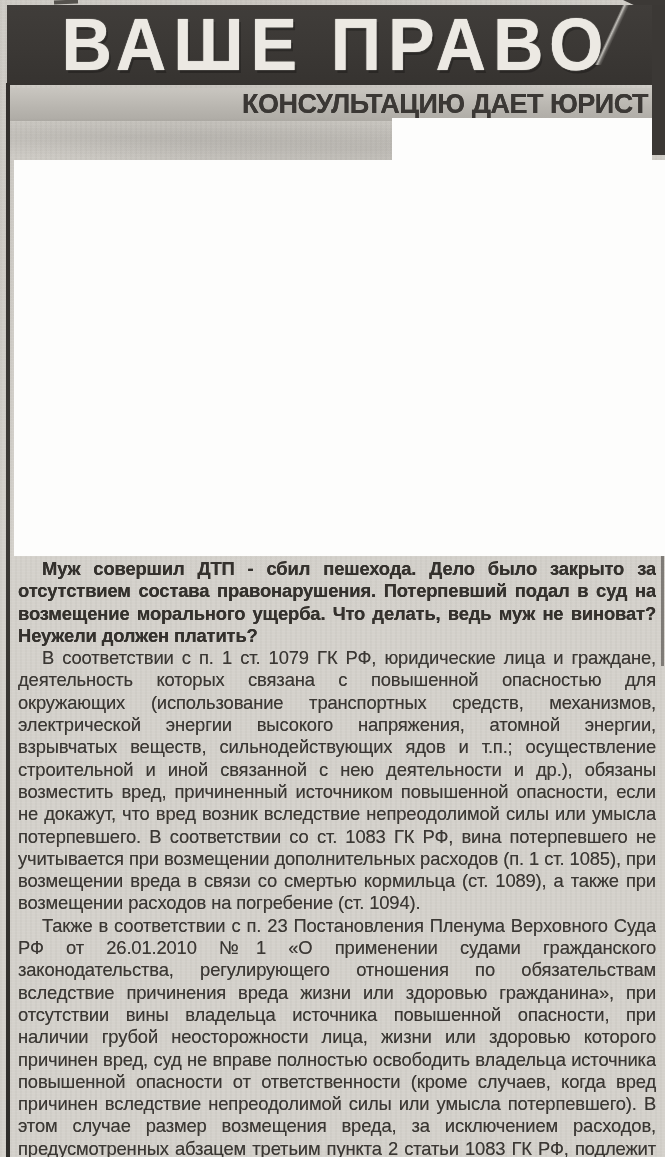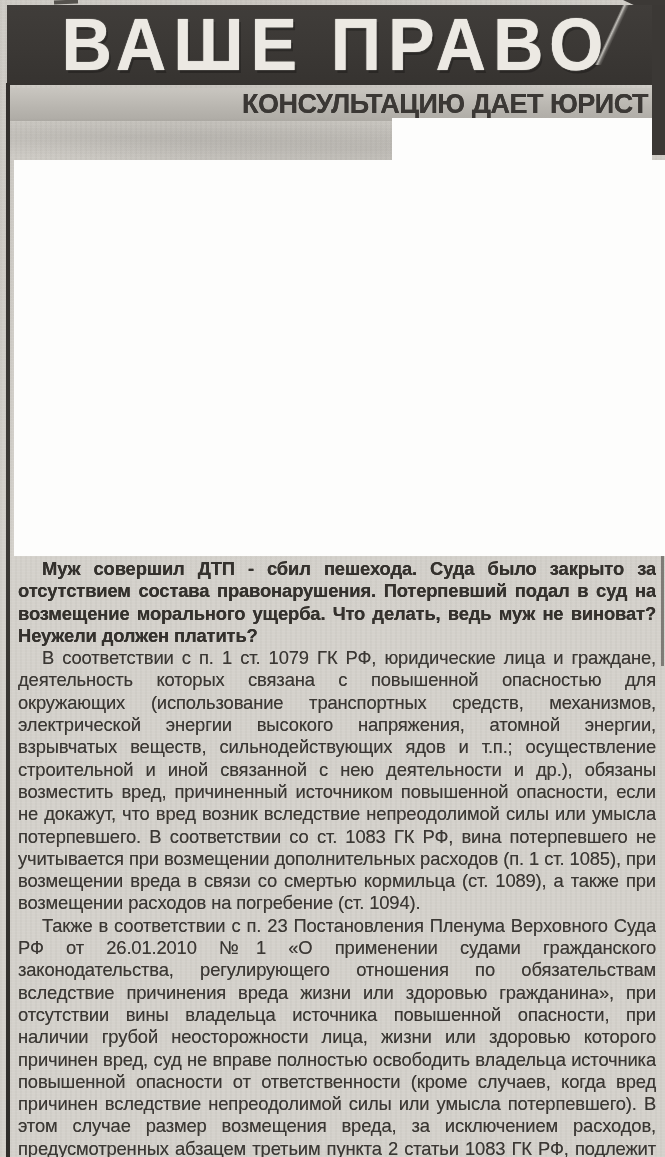--- a/index.html
+++ b/index.html
@@ -106,21 +106,21 @@
   </div>
 
   <div class="right-dark-strip"></div>
   <div class="shade-strip"></div>
   <div class="left-rule"></div>
 
   <div class="white-box-top"></div>
   <div class="white-box-main"></div>
 
   <div class="article">
-    <p class="question">Муж совершил ДТП - сбил пешехода. Суда было закрыто за отсутствием состава правонарушения. Потерпевший подал в суд на возмещение морального ущерба. Что делать, ведь муж не виноват? Неужели должен платить?</p>
+    <p class="question">Муж совершил ДТП - сбил пешехода. Дело было закрыто за отсутствием состава правонарушения. Потерпевший подал в суд на возмещение морального ущерба. Что делать, ведь муж не виноват? Неужели должен платить?</p>
     <p>В соответствии с п. 1 ст. 1079 ГК РФ, юридические лица и граждане, деятельность которых связана с повышенной опасностью для окружающих (использование транспортных средств, механизмов, электрической энергии высокого напряжения, атомной энергии, взрывчатых веществ, сильнодействующих ядов и т.п.; осуществление строительной и иной связанной с нею деятельности и др.), обязаны возместить вред, причиненный источником повышенной опасности, если не докажут, что вред возник вследствие непреодолимой силы или умысла потерпевшего. В соответствии со ст. 1083 ГК РФ, вина потерпевшего не учитывается при возмещении дополнительных расходов (п. 1 ст. 1085), при возмещении вреда в связи со смертью кормильца (ст. 1089), а также при возмещении расходов на погребение (ст. 1094).</p>
     <p>Также в соответствии с п. 23 Постановления Пленума Верховного Суда РФ от 26.01.2010 №1 «О применении судами гражданского законодательства, регулирующего отношения по обязательствам вследствие причинения вреда жизни или здоровью гражданина», при отсутствии вины владельца источника повышенной опасности, при наличии грубой неосторожности лица, жизни или здоровью которого причинен вред, суд не вправе полностью освободить владельца источника повышенной опасности от ответственности (кроме случаев, когда вред причинен вследствие непреодолимой силы или умысла потерпевшего). В этом случае размер возмещения вреда, за исключением расходов, предусмотренных абзацем третьим пункта 2 статьи 1083 ГК РФ, подлежит уменьшению.</p>
 
   </div>
 
   <div class="right-edge-frag"></div>
 
 </div>
 
 </body></html>

